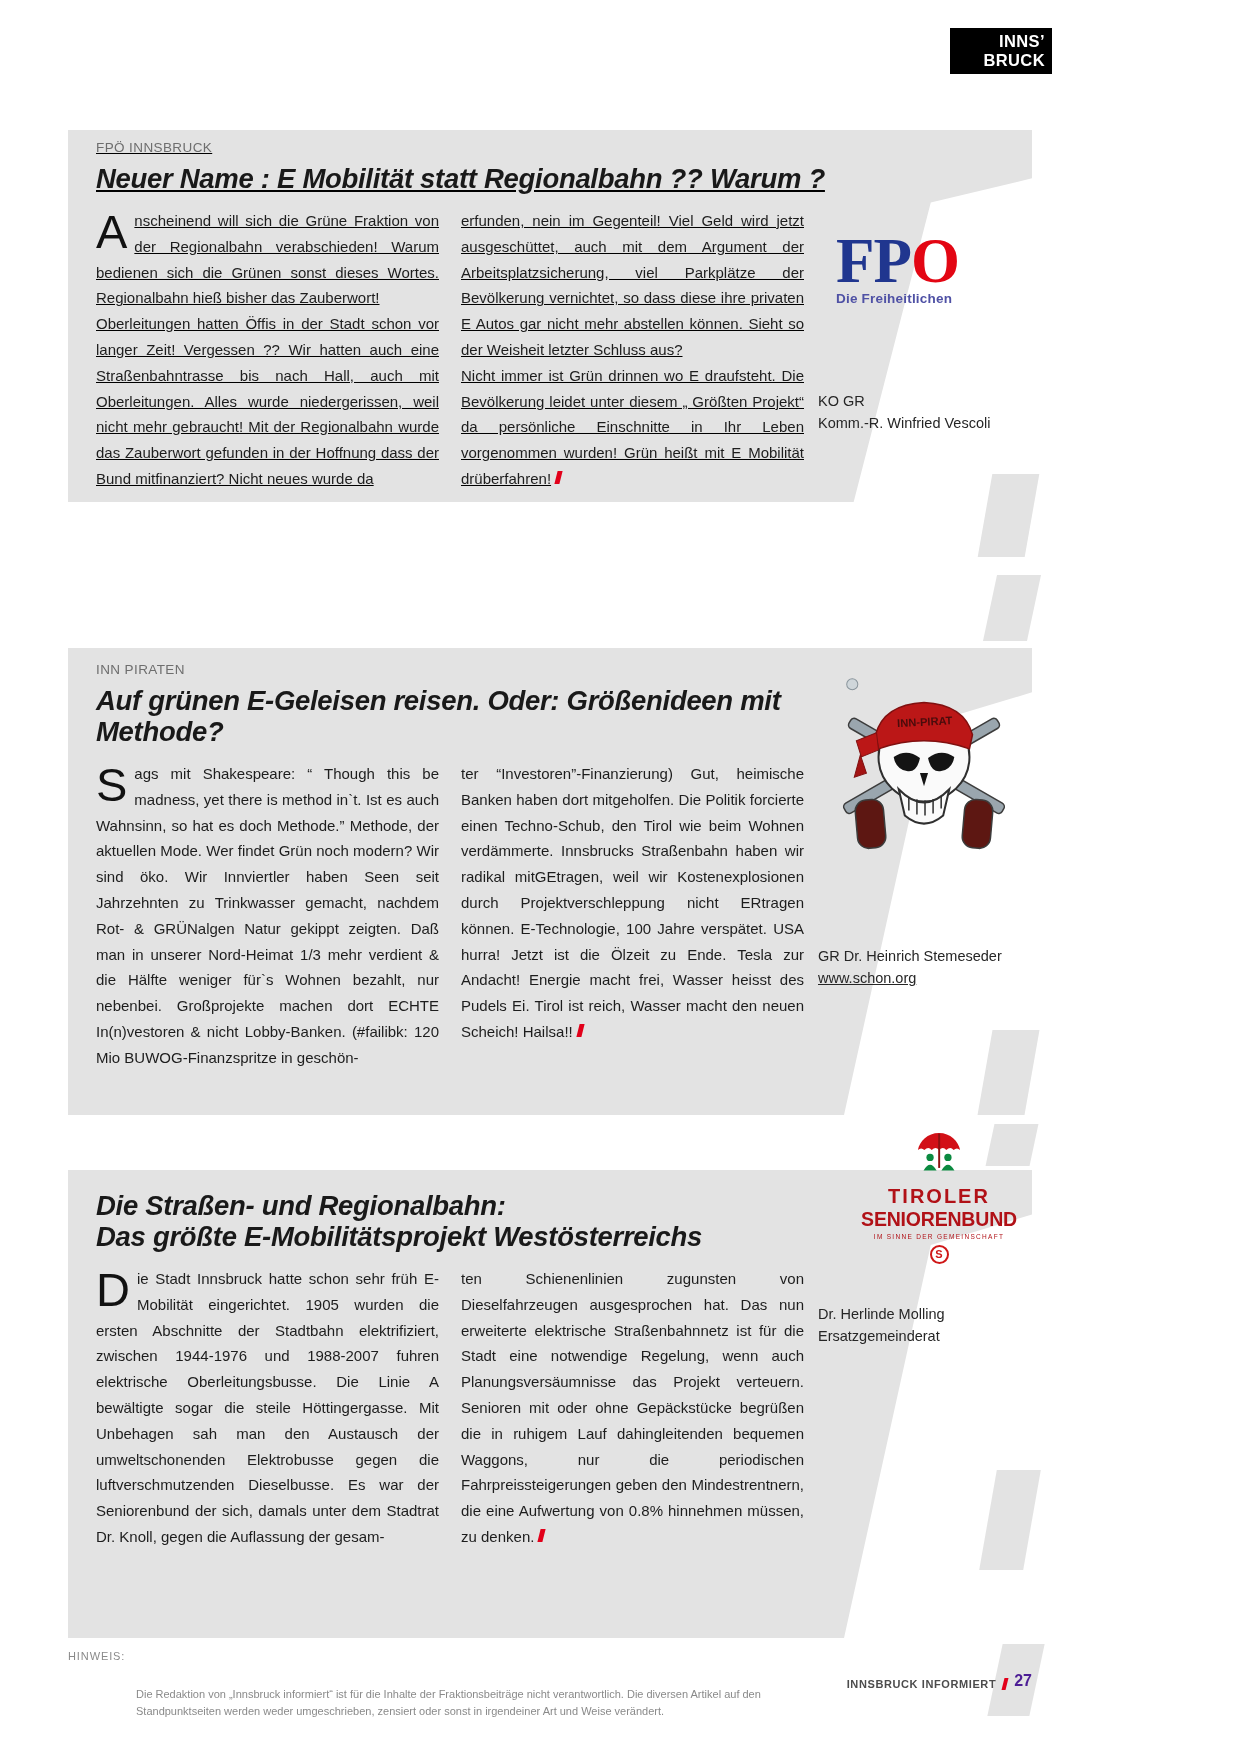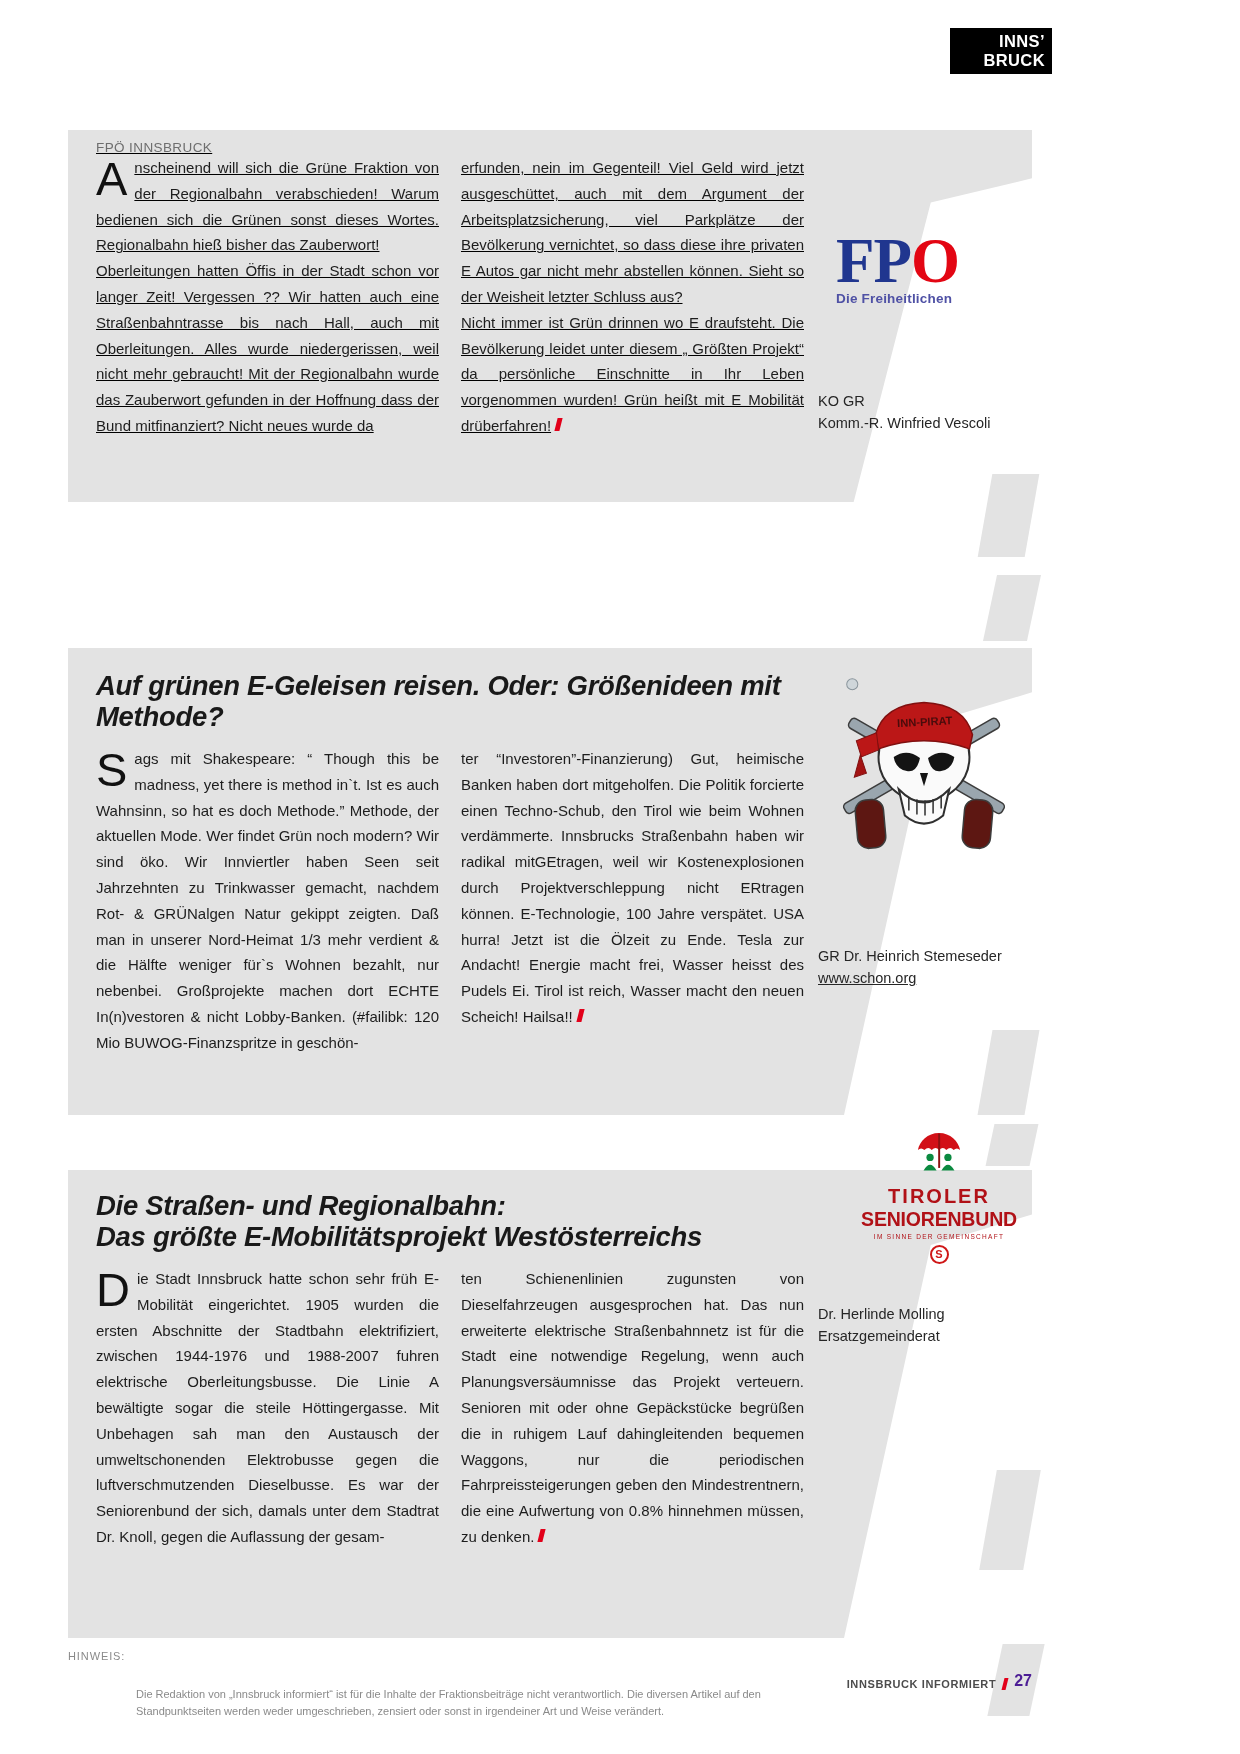--- a/index.html
+++ b/index.html
@@ -85,20 +85,24 @@
   <div class="brand">
     <div>INNS’</div>
     <div>BRUCK</div>
   </div>
 
   <section class="panel p1">
     <div class="panel-bg"></div>
     <div class="strip"></div>
     <div class="content">
       <div class="kicker">FPÖ INNSBRUCK</div>
+      <h2 class="headline">
+        <span class="hl">Neuer Name : E Mobilität  statt Regionalbahn ?? Warum ?</span>
+        <span class="hl"></span>
+      </h2>
       <div class="cols">
         <div class="col">
           <p><span class="dropcap">A</span><span>nscheinend will sich  die Grüne Fraktion von der Regionalbahn verabschieden!  Warum bedienen sich die Grünen sonst dieses Wortes. Regionalbahn hieß bisher das Zauberwort!</span></p>
           <p>Oberleitungen hatten Öffis in der Stadt schon vor langer Zeit! Vergessen ?? Wir hatten auch eine Straßenbahntrasse bis nach Hall, auch mit Oberleitungen. Alles wurde niedergerissen, weil nicht mehr gebraucht! Mit der Regionalbahn wurde  das Zauberwort gefunden  in der Hoffnung dass der Bund mitfinanziert? Nicht neues wurde da</p>
         </div>
         <div class="col">
           <p>erfunden, nein im Gegenteil! Viel Geld wird jetzt ausgeschüttet, auch mit dem Argument der Arbeitsplatzsicherung, viel Parkplätze der Bevölkerung vernichtet, so dass diese ihre privaten E Autos gar nicht mehr abstellen können. Sieht so der Weisheit letzter Schluss aus?</p>
           <p><span>Nicht immer ist Grün drinnen wo E draufsteht. Die Bevölkerung leidet unter diesem „ Größten Projekt“ da persönliche Einschnitte in Ihr Leben vorgenommen wurden! Grün heißt mit E Mobilität drüberfahren!</span><span class="endmark"></span></p>
         </div>
       </div>
@@ -112,20 +116,21 @@
   <div class="caption cap1">
     <div>KO GR</div>
     <div>Komm.-R. Winfried Vescoli</div>
   </div>
   <div class="gap-strip g1"></div>
 
   <section class="panel p2">
     <div class="panel-bg"></div>
     <div class="strip"></div>
     <div class="content">
+      <div class="kicker">INN PIRATEN</div>
       <h2 class="headline">
         <span class="hl">Auf grünen E-Geleisen reisen. Oder: Größenideen mit Methode?</span>
         <span class="hl"></span>
       </h2>
       <div class="cols">
         <div class="col">
           <p><span class="dropcap">S</span><span>ags mit Shakespeare: “ Though this be madness, yet there is method in`t. Ist es auch Wahnsinn, so hat es doch Methode.” Methode, der aktuellen Mode. Wer findet Grün noch modern? Wir sind öko. Wir Innviertler haben Seen seit Jahrzehnten zu Trinkwasser gemacht, nachdem Rot- &amp; GRÜNalgen Natur gekippt zeigten. Daß man in unserer Nord-Heimat 1/3 mehr verdient &amp; die Hälfte weniger für`s Wohnen bezahlt, nur nebenbei. Großprojekte machen dort ECHTE In(n)vestoren &amp; nicht Lobby-Banken. (#failibk: 120 Mio BUWOG-Finanzspritze in geschön-</span></p>
         </div>
         <div class="col">
           <p><span>ter “Investoren”-Finanzierung) Gut, heimische Banken haben dort mitgeholfen. Die Politik forcierte einen Techno-Schub, den Tirol wie beim Wohnen verdämmerte. Innsbrucks Straßenbahn haben wir radikal mitGEtragen, weil wir Kostenexplosionen durch Projektverschleppung nicht ERtragen können. E-Technologie, 100 Jahre verspätet. USA hurra! Jetzt ist die Ölzeit zu Ende. Tesla zur Andacht! Energie macht frei, Wasser heisst des Pudels Ei. Tirol ist reich, Wasser macht den neuen Scheich! Hailsa!!</span><span class="endmark"></span></p>

